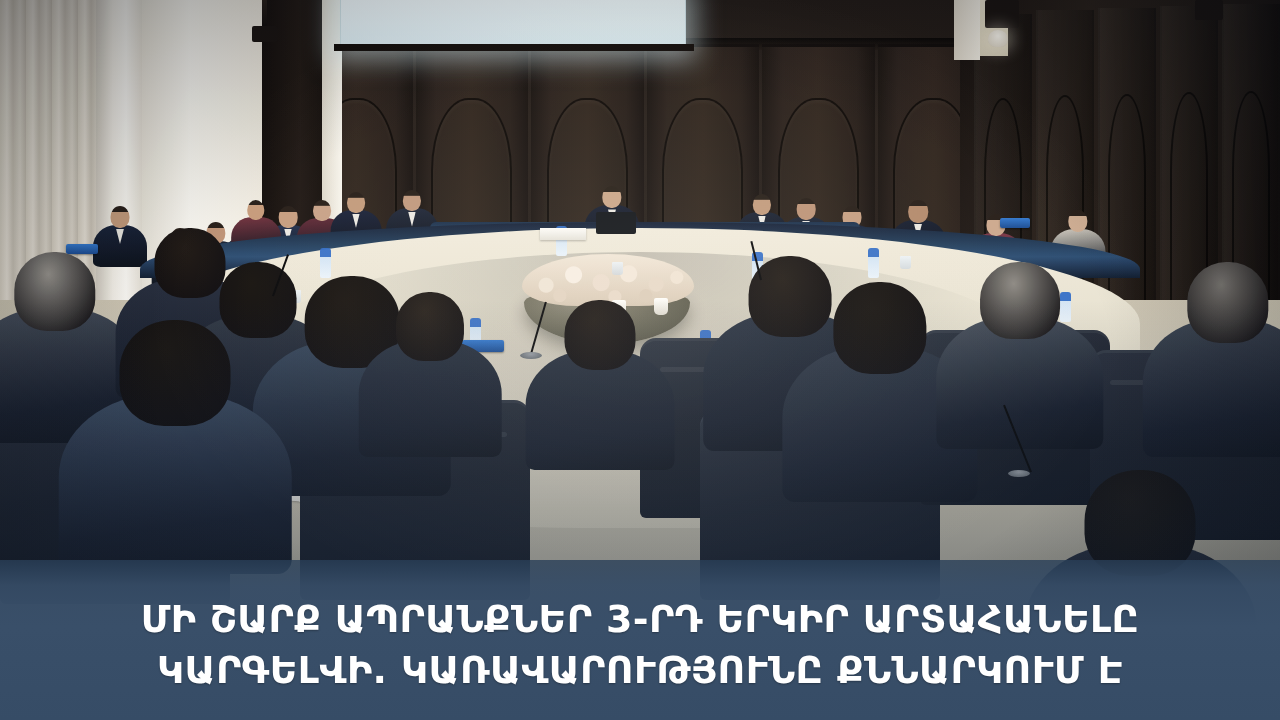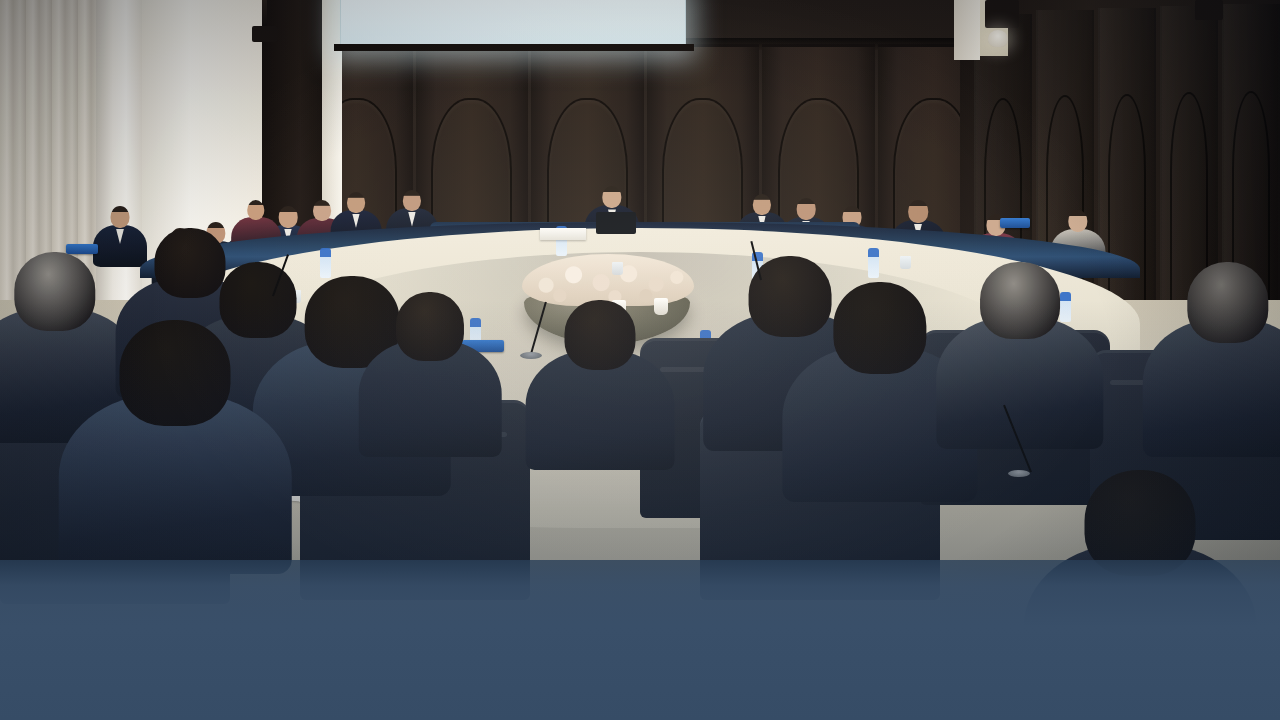--- a/index.html
+++ b/index.html
@@ -608,15 +608,17 @@
     <div class="mic" style="left:1030px; top:400px; height:72px; transform:rotate(-22deg);"></div>
     <div class="mic-base" style="left:1008px; top:470px;"></div>
     <div class="mic" style="left:272px; top:252px; height:44px; transform:rotate(20deg);"></div>
     <div class="mic" style="left:760px; top:240px; height:40px; transform:rotate(-14deg);"></div>
 
     <div class="blue-cast"></div>
     <div class="grade"></div>
   </div>
 
   <div class="caption-bar">
+    <div class="caption-line">ՄԻ ՇԱՐՔ ԱՊՐԱՆՔՆԵՐ 3-ՐԴ ԵՐԿԻՐ ԱՐՏԱՀԱՆԵԼԸ</div>
+    <div class="caption-line">ԿԱՐԳԵԼՎԻ. ԿԱՌԱՎԱՐՈՒԹՅՈՒՆԸ ՔՆՆԱՐԿՈՒՄ Է</div>
   </div>
 
 </div>
 
 </body></html>

